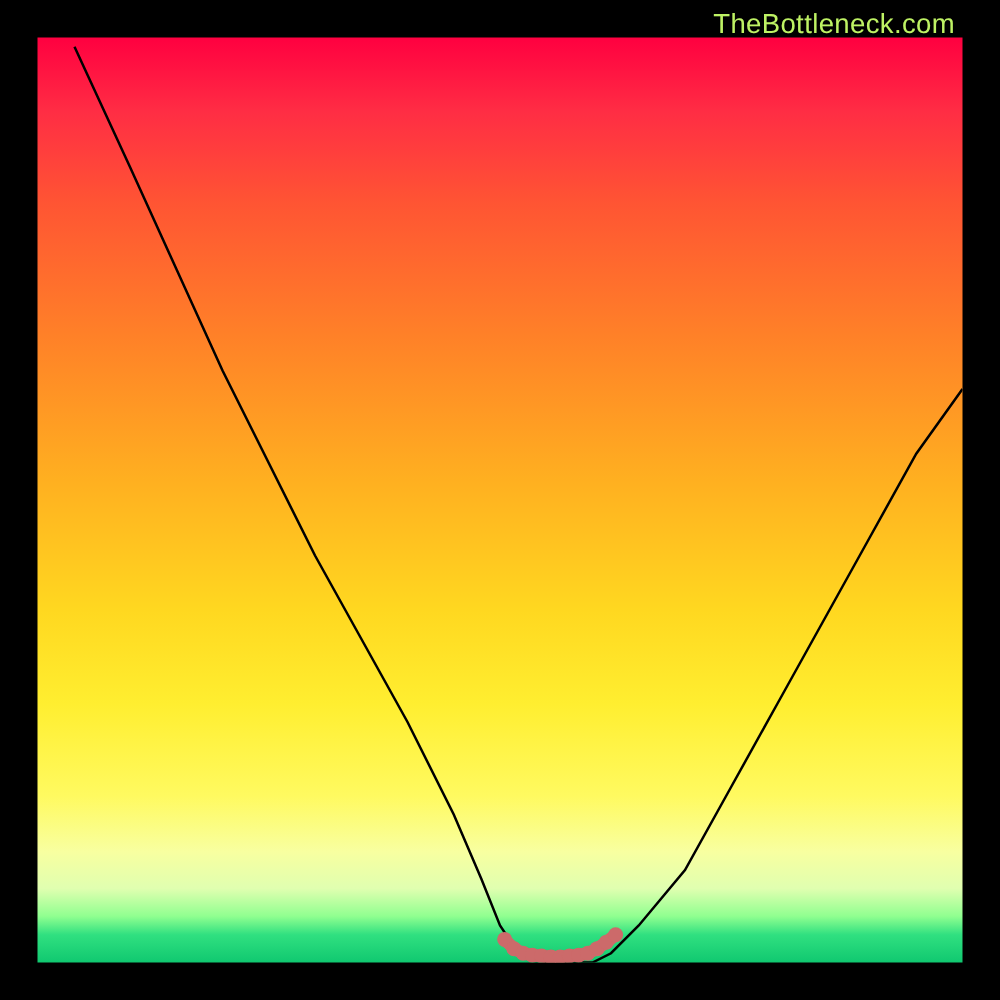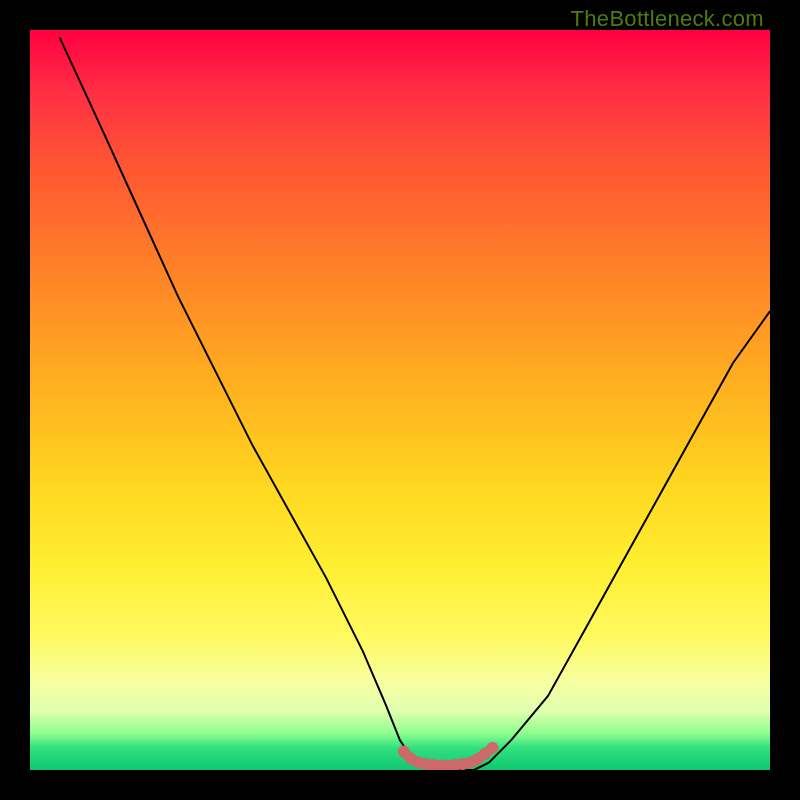--- a/index.html
+++ b/index.html
@@ -28,21 +28,21 @@
     #f8ffa0 88%,
     #e0ffb0 92%,
     #90ff90 95%,
     #30e080 97%,
     #10c870 100%);
 }
 .watermark {
   position: absolute;
   top: 6px;
   right: 36px;
-  color: #4d7c0f;
+  color: #bef264;
   font-size: 22px;
   font-weight: 500;
   letter-spacing: 0.3px;
 }
 .curve-svg {
   position: absolute;
   left: 0;
   top: 0;
   width: 740px;
   height: 740px;

